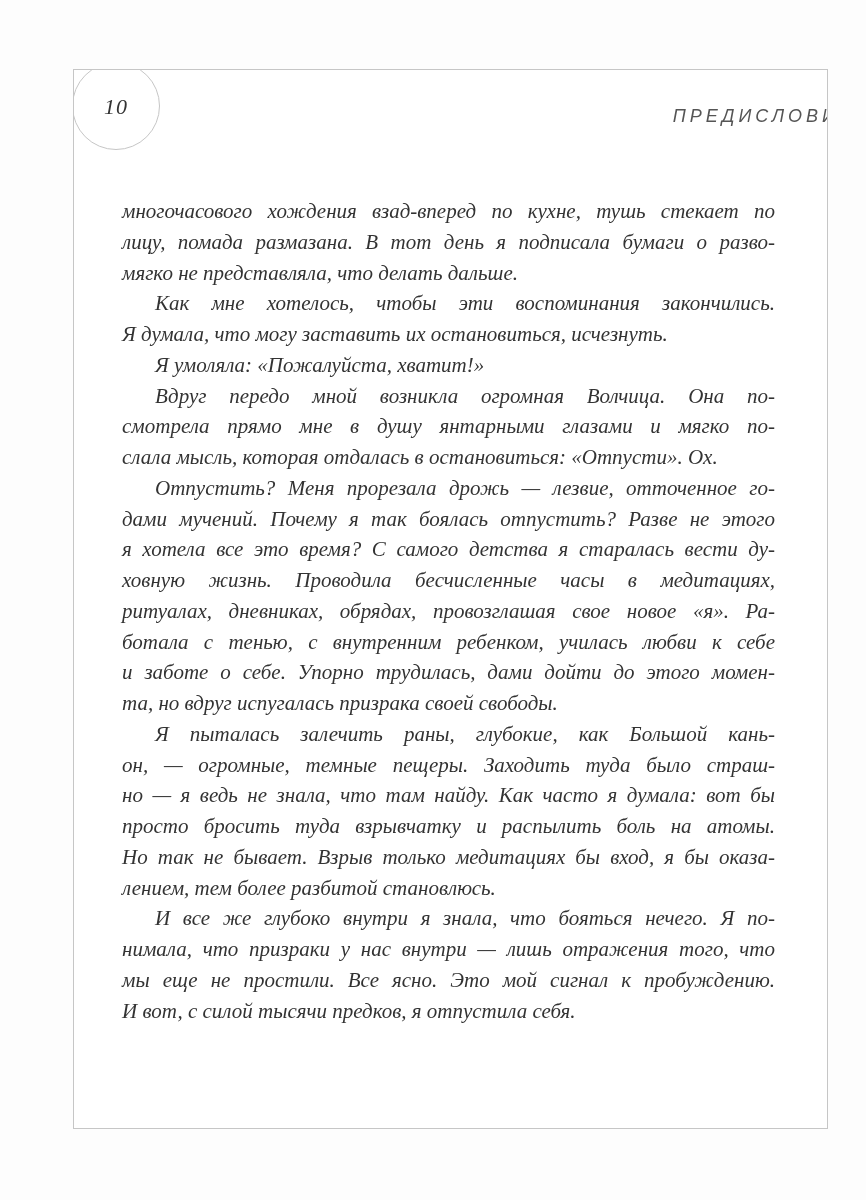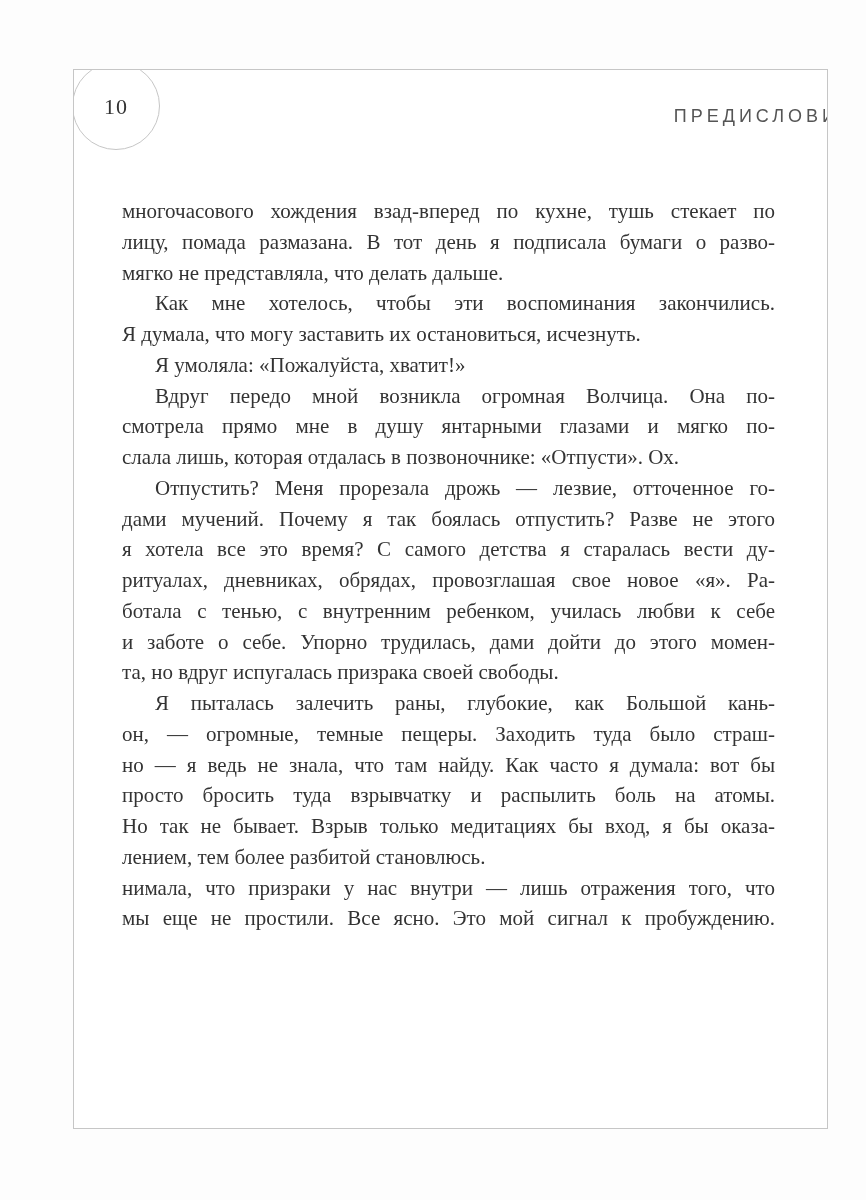--- a/index.html
+++ b/index.html
@@ -7,20 +7,21 @@
     padding: 0;
     background: #ffffff;
     font-family: "Liberation Serif", "DejaVu Serif", serif;
   }
   .canvas {
     position: relative;
     width: 866px;
     height: 1200px;
     background: #fdfdfd;
     overflow: hidden;
+    font-style: italic;
   }
   .page {
     position: absolute;
     left: 73px;
     top: 69px;
     width: 753px;
     height: 1058px;
     background: #ffffff;
     border: 1px solid var(--border-color, #c6c6c6);
     overflow: hidden;
@@ -90,31 +91,34 @@
     <div class="running-head">ПРЕДИСЛОВИЕ</div>
     <div class="text-block" id="text-block">
         <div class="line">многочасового хождения взад-вперед по кухне, тушь стекает по</div>
         <div class="line">лицу, помада размазана. В тот день я подписала бумаги о разво-</div>
         <div class="line para-end">мягко не представляла, что делать дальше.</div>
         <div class="line indent">Как мне хотелось, чтобы эти воспоминания закончились.</div>
         <div class="line para-end">Я думала, что могу заставить их остановиться, исчезнуть.</div>
         <div class="line indent para-end">Я умоляла: «Пожалуйста, хватит!»</div>
         <div class="line indent">Вдруг передо мной возникла огромная Волчица. Она по-</div>
         <div class="line">смотрела прямо мне в душу янтарными глазами и мягко по-</div>
-        <div class="line para-end">слала лишь, которая отдалась в позвоночнике: «Отпусти». Ох.</div>
+        <div class="line para-end">слала мысль, которая отдалась в остановиться: «Отпусти». Ох.</div>
         <div class="line indent">Отпустить? Меня прорезала дрожь — лезвие, отточенное го-</div>
         <div class="line">дами мучений. Почему я так боялась отпустить? Разве не этого</div>
         <div class="line">я хотела все это время? С самого детства я старалась вести ду-</div>
+        <div class="line">ховную жизнь. Проводила бесчисленные часы в медитациях,</div>
         <div class="line">ритуалах, дневниках, обрядах, провозглашая свое новое «я». Ра-</div>
         <div class="line">ботала с тенью, с внутренним ребенком, училась любви к себе</div>
         <div class="line">и заботе о себе. Упорно трудилась, дами дойти до этого момен-</div>
         <div class="line para-end">та, но вдруг испугалась призрака своей свободы.</div>
         <div class="line indent">Я пыталась залечить раны, глубокие, как Большой кань-</div>
         <div class="line">он, — огромные, темные пещеры. Заходить туда было страш-</div>
         <div class="line">но — я ведь не знала, что там найду. Как часто я думала: вот бы</div>
         <div class="line">просто бросить туда взрывчатку и распылить боль на атомы.</div>
         <div class="line">Но так не бывает. Взрыв только медитациях бы вход, я бы оказа-</div>
         <div class="line para-end">лением, тем более разбитой становлюсь.</div>
+        <div class="line indent">И все же глубоко внутри я знала, что бояться нечего. Я по-</div>
         <div class="line">нимала, что призраки у нас внутри — лишь отражения того, что</div>
         <div class="line">мы еще не простили. Все ясно. Это мой сигнал к пробуждению.</div>
+        <div class="line para-end">И вот, с силой тысячи предков, я отпустила себя.</div>
       </div>
   </div>
 </div>
 
 </body></html>

